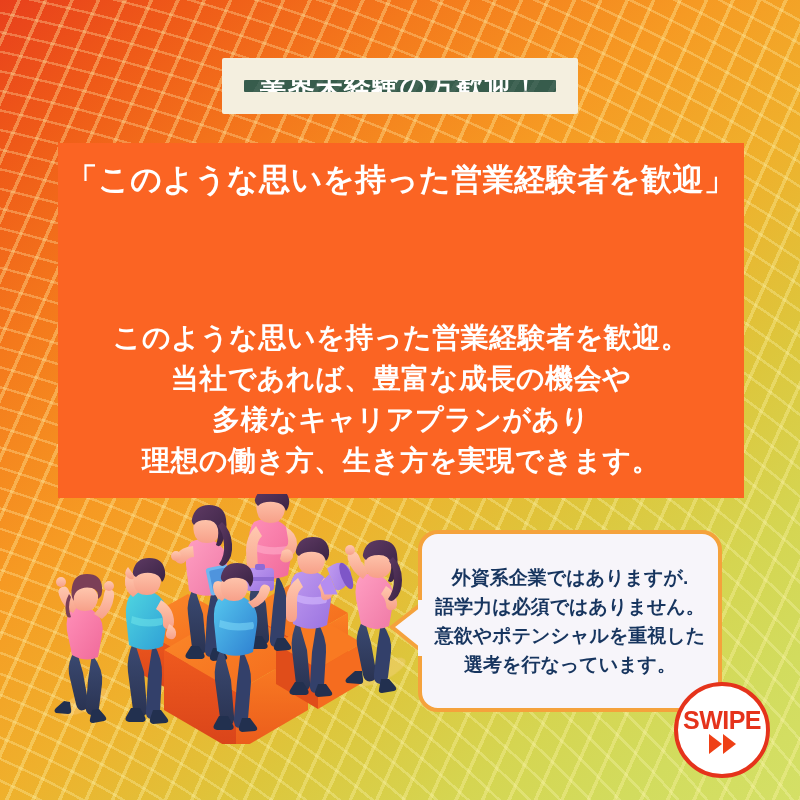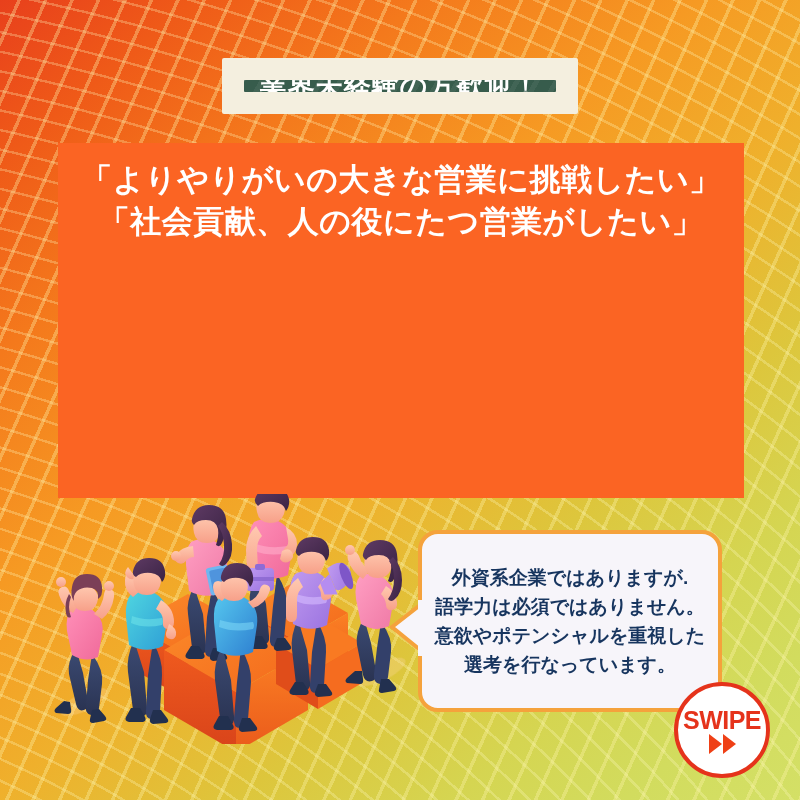--- a/index.html
+++ b/index.html
@@ -238,24 +238,29 @@
 
   <div class="banner">
     <div class="banner-inner">
       <div class="banner-title">業界未経験の方歓迎！</div>
     </div>
   </div>
 
   <div class="panel">
 
     <div class="quote-block">
-      <div class="quote-line">「よりやりがいの大きな営業に挑戦したい」</div>
-      <div class="quote-line">「社会貢献、人の役にたつ営業がしたい」</div>
+      <div class="quote-line">「このような思いを持った営業経験者を歓迎」</div>
     </div>
 
+    <div class="para-block">
+      <div class="para-line">このような思いを持った営業経験者を歓迎。</div>
+      <div class="para-line">当社であれば、豊富な成長の機会や</div>
+      <div class="para-line">多様なキャリアプランがあり</div>
+      <div class="para-line">理想の働き方、生き方を実現できます。</div>
+    </div>
 
   </div>
 
   <div class="illustration">
     <svg width="400" height="250" viewBox="0 0 400 250" xmlns="http://www.w3.org/2000/svg">
       <defs>
         <linearGradient id="gSkinA" x1="0" y1="0" x2="0" y2="1">
           <stop offset="0" stop-color="#ffc9b0"></stop>
             <stop offset="1" stop-color="#f7a089"></stop>
         </linearGradient>

